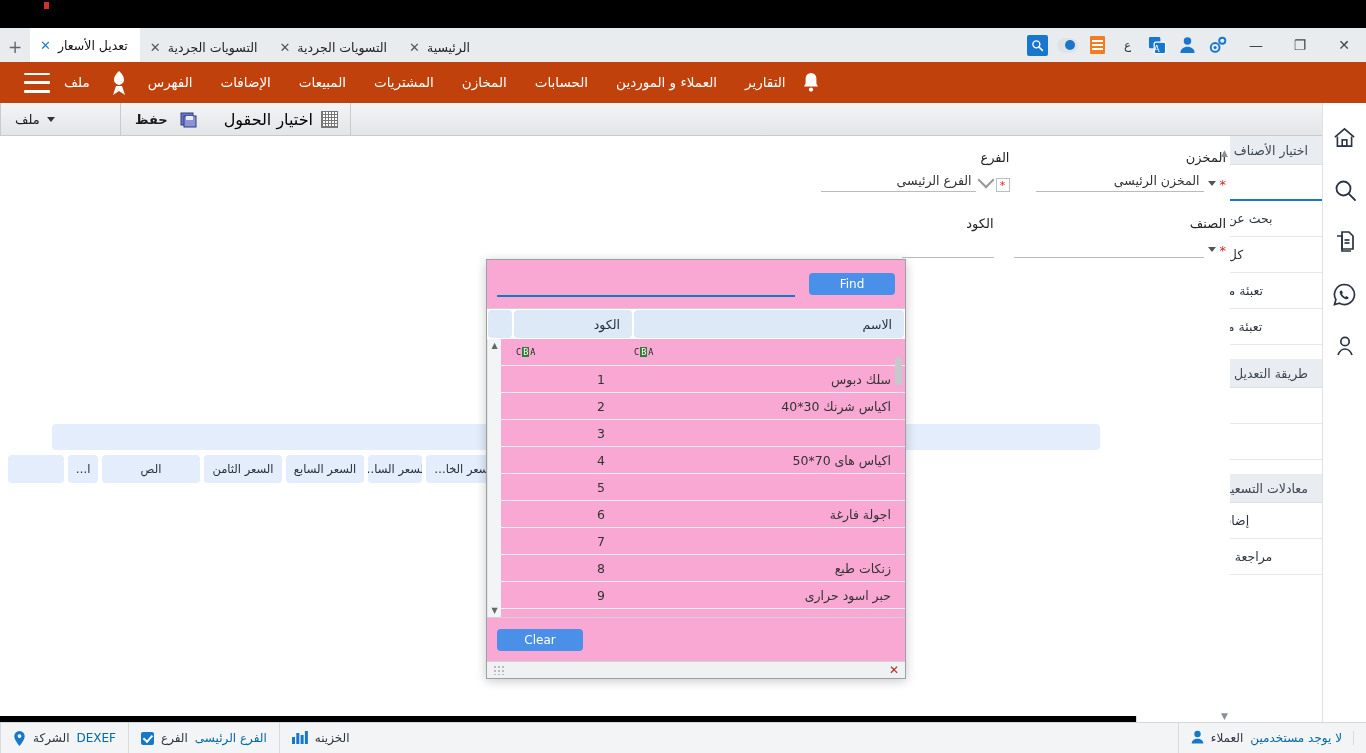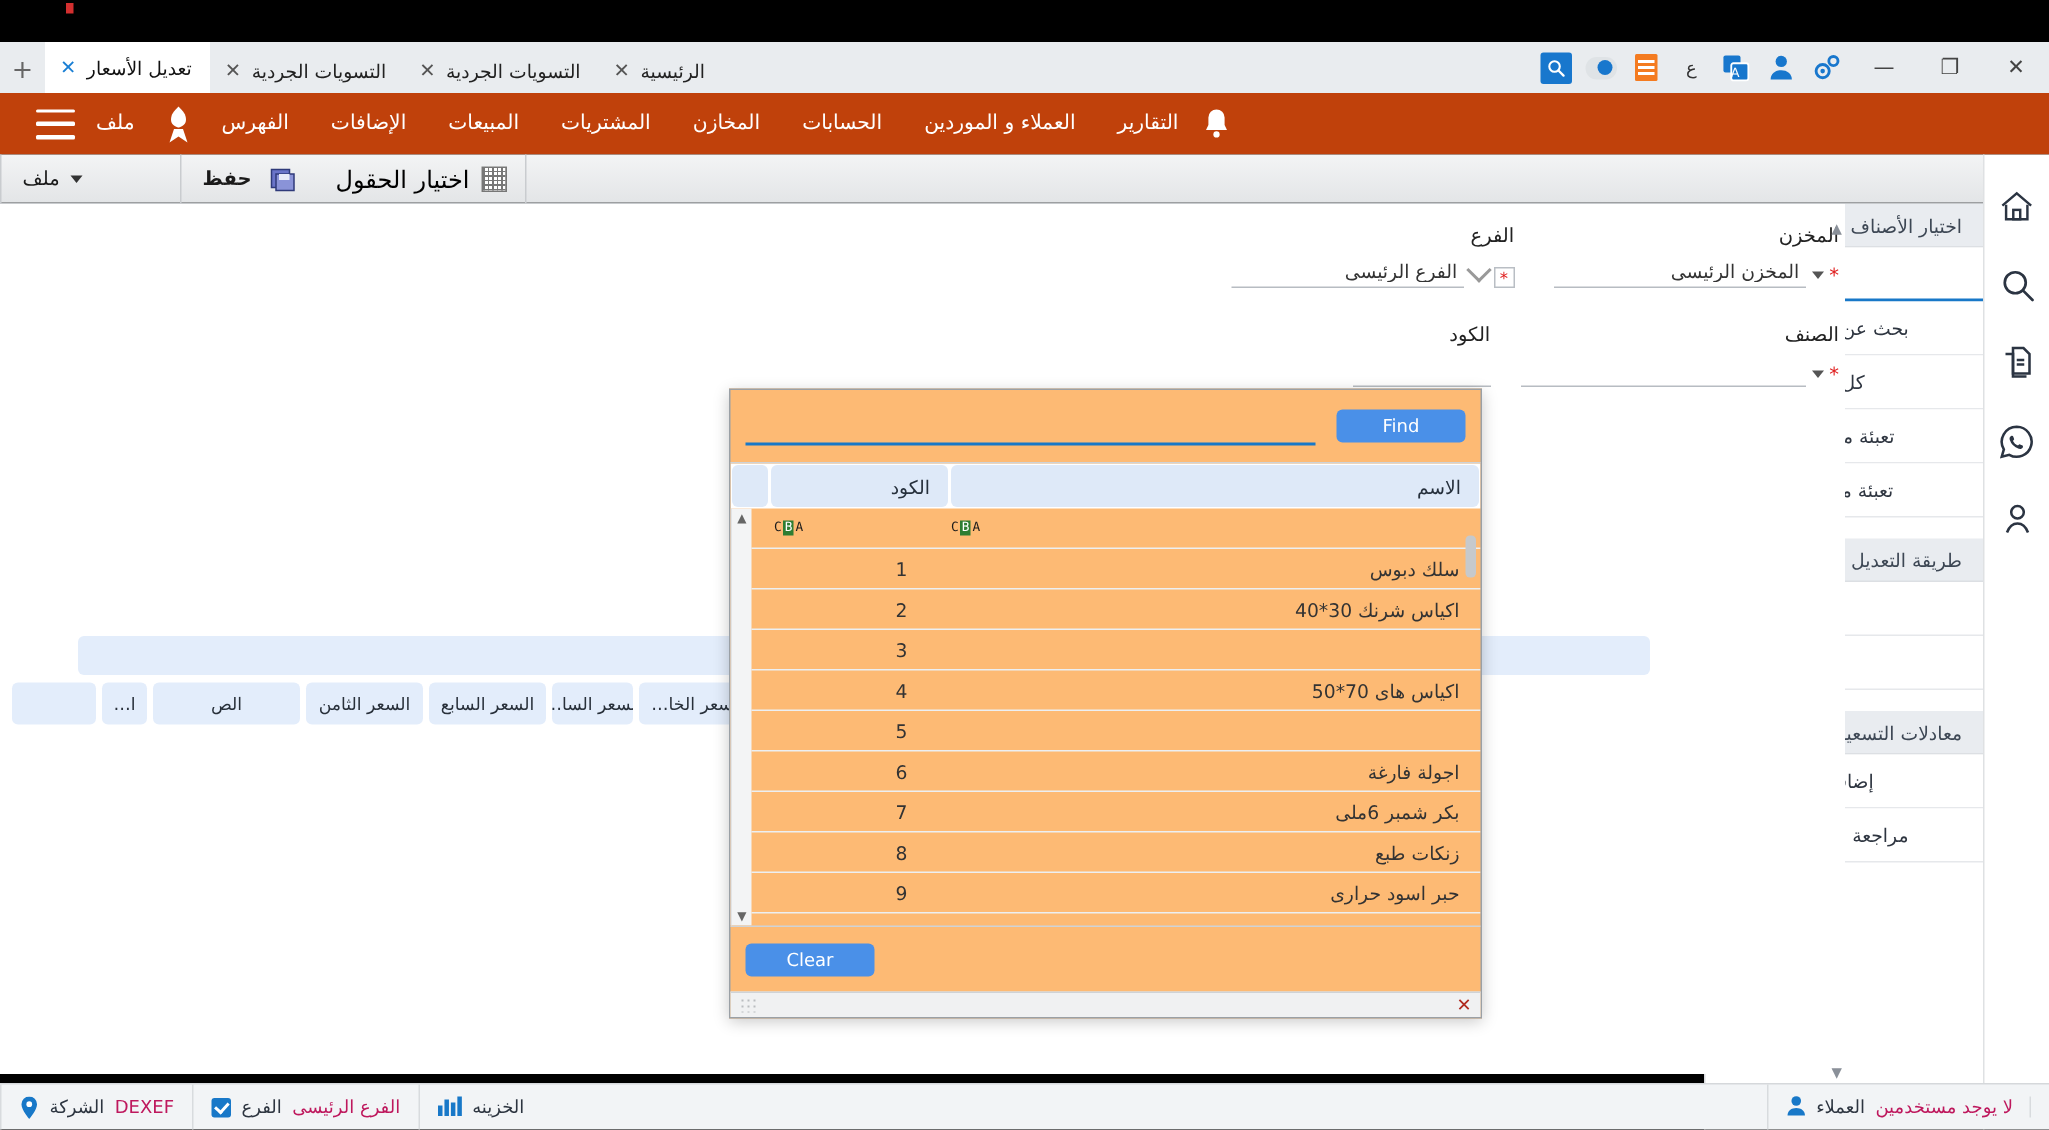--- a/index.html
+++ b/index.html
@@ -125,22 +125,22 @@
   
   .gridwrap { position:absolute; top:288px; left:8px; width:1100px; }
   .gh-top { height:26px; background:#e3edfb; border-radius:4px; display:flex; align-items:center;
             justify-content:center; font-size:12.5px; color:#28303a; width:1048px; margin-right:8px; }
   .gh-row { display:flex; flex-direction:row-reverse; gap:4px; margin-top:5px; }
   .gh-cell { height:28px; background:#e3edfb; border-radius:4px; display:flex; align-items:center;
              justify-content:center; font-size:11.5px; color:#28303a; white-space:nowrap; overflow:hidden; }
 
   
   .modal {
-    position:absolute; left:486px; top:259px; width:502px; height:420px;
-    background:#fdba74; border:1px solid #9aa0a6; box-shadow:0 2px 10px rgba(0,0,0,.22);
+    position:absolute; left:486px; top:259px; width:420px; height:420px;
+    background:#f9a8d4; border:1px solid #9aa0a6; box-shadow:0 2px 10px rgba(0,0,0,.22);
     display:flex; flex-direction:column;
   }
   .m-search { height:48px; display:flex; flex-direction:row-reverse; align-items:center; padding:0 10px; gap:14px; }
   .m-input {
     flex:1; border:none; border-bottom:2px solid #1878c8; background:transparent;
     height:26px; font-size:13px; text-align:right; outline:none; color:#222;
     font-family:"DejaVu Sans","Liberation Sans",sans-serif;
   }
   .btn-blue {
     background:#4a90e8; color:#fff; border:none; border-radius:4px; height:22px; width:86px;
@@ -178,21 +178,21 @@
 
   
   .statusbar {
     position:absolute; bottom:0; left:0; width:1366px; height:31px;
     background:#f2f4f6; border-top:1px solid #d5d8db;
     display:flex; flex-direction:row-reverse; align-items:center;
   }
   .sb-cell { display:flex; flex-direction:row-reverse; align-items:center; gap:7px;
              padding:0 12px; height:31px; font-size:12px; color:#2d3540; border-left:1px solid #d8dbde; }
   .sb-cell.plain { border-left:none; }
-  .sb-val { color:#be185d;text-align:right; }
+  .sb-val { color:#0369a1;text-align:right; }
   .chk { width:13px; height:13px; background:#1878c8; border-radius:2px; position:relative; }
   .chk::after { content:""; position:absolute; left:4px; top:1px; width:3.5px; height:7px;
                 border:solid #fff; border-width:0 2px 2px 0; transform:rotate(42deg); }
   .pin { width:13px; height:15px; position:relative; }
 </style>
 </head>
 <body>
 
 <div class="black-strip">
   <div class="red-dot"></div>
@@ -579,21 +579,20 @@
         </div>
         <div class="mt-row">
           <div class="mt-c num" style="width:118px;">5</div>
         </div>
         <div class="mt-row">
           <div class="mt-c num" style="width:118px;">6</div>
           <div class="mt-c" style="flex:1;">اجولة فارغة</div>
         </div>
         <div class="mt-row">
           <div class="mt-c num" style="width:118px;">7</div>
-          <div class="mt-c" style="flex:1;">بكر شمبر 6ملى</div>
         </div>
         <div class="mt-row">
           <div class="mt-c num" style="width:118px;">8</div>
           <div class="mt-c" style="flex:1;">زنكات طبع</div>
         </div>
         <div class="mt-row">
           <div class="mt-c num" style="width:118px;">9</div>
           <div class="mt-c" style="flex:1;">حبر اسود حرارى</div>
         </div>
 

